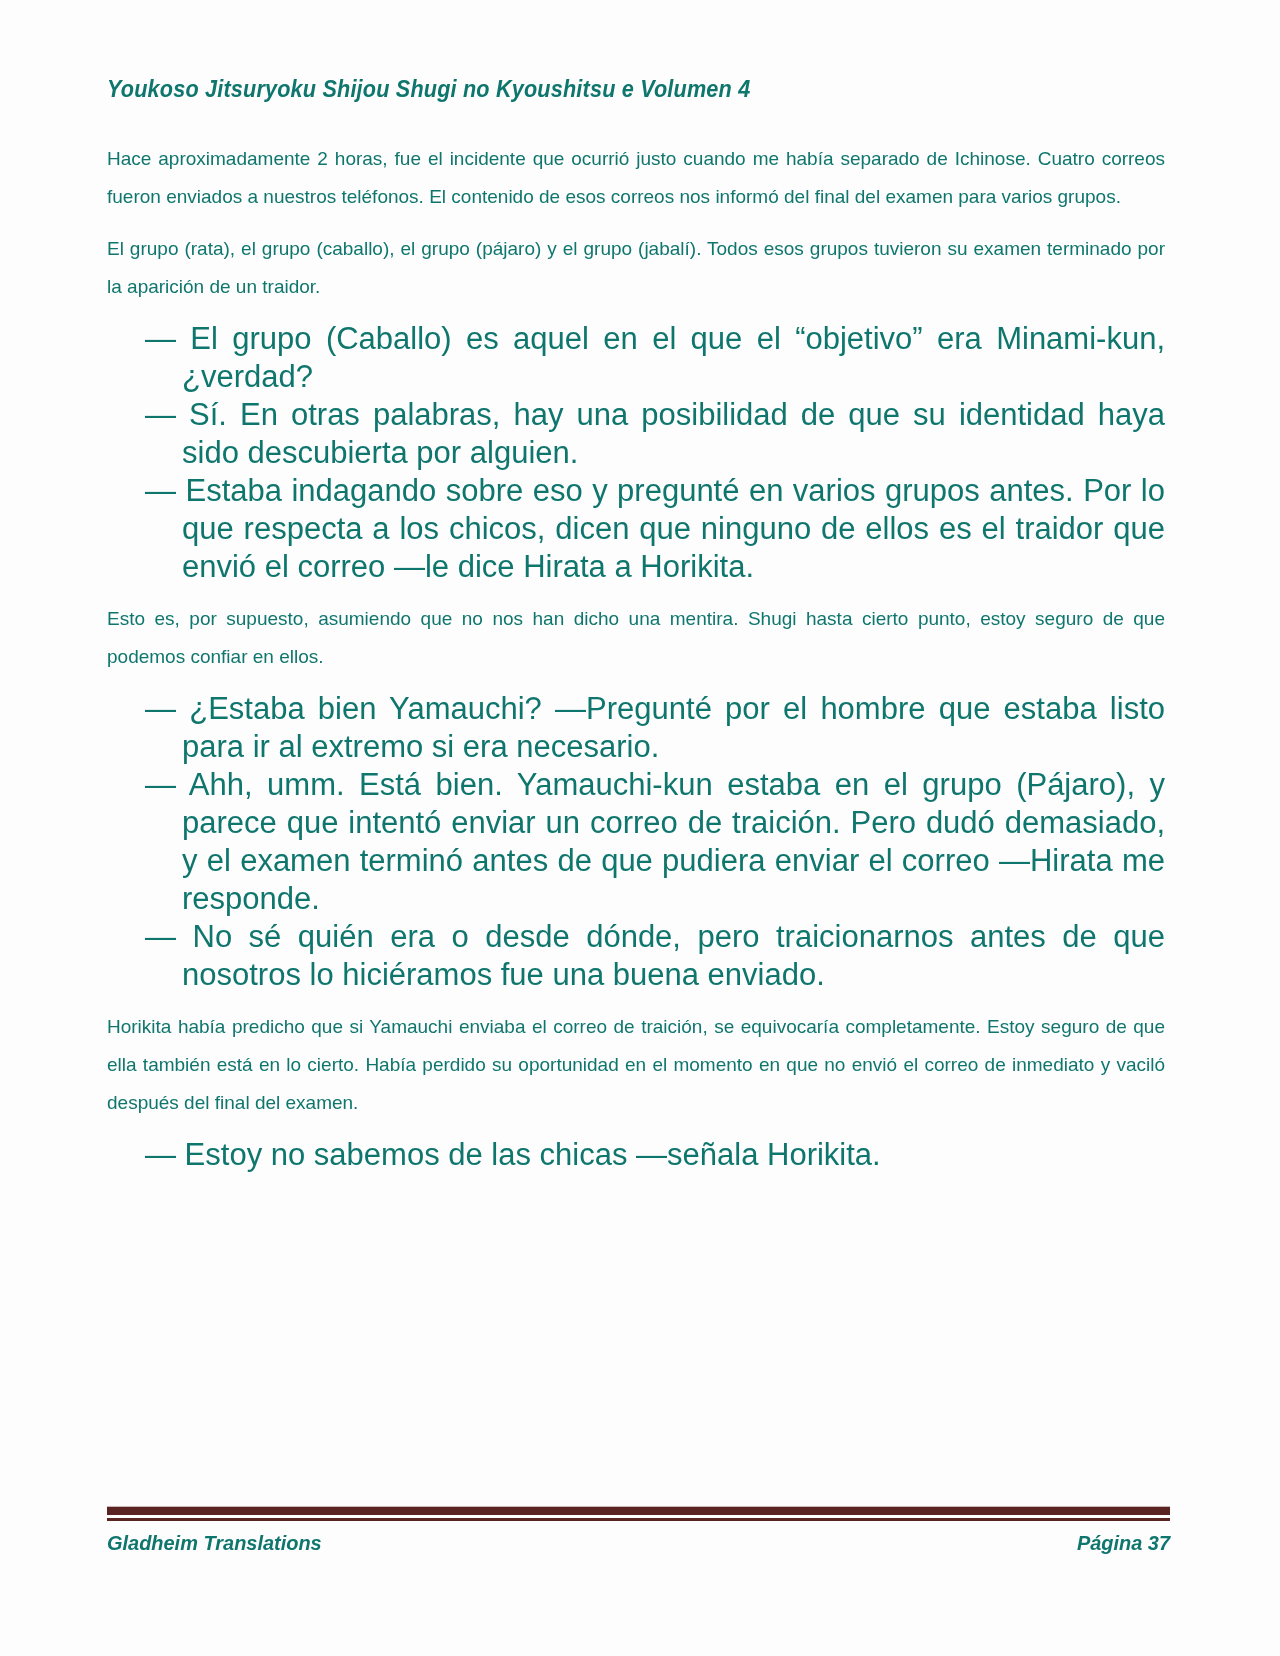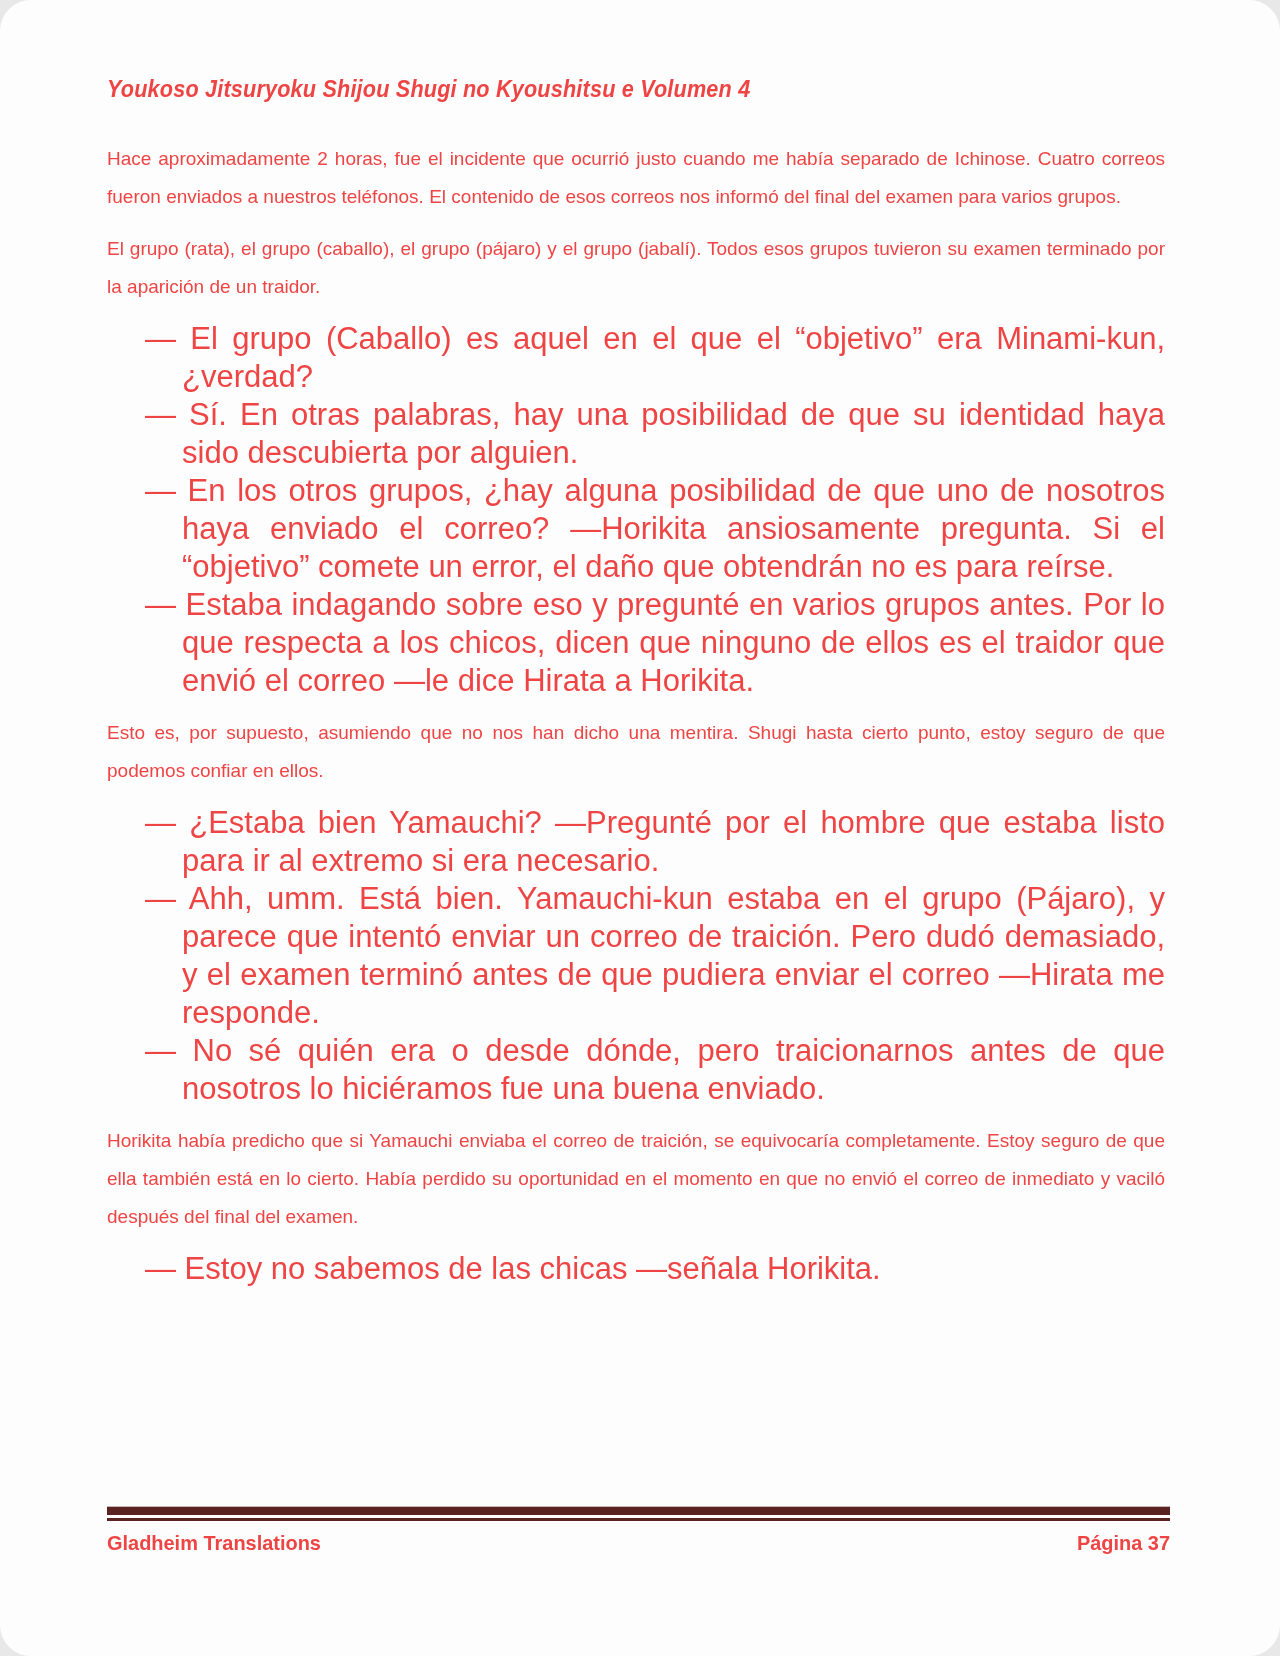--- a/index.html
+++ b/index.html
@@ -62,41 +62,41 @@
     margin-top: 3px;
     background: var(--rule-color, #5a2423);
   }
   .footer-row {
     display: flex;
     justify-content: space-between;
     align-items: baseline;
     margin-top: 10px;
     font-size: 21px;
     font-weight: bold;
+    font-style: italic;
   }
   .footer-row span {
     display: inline-block;
     transform: scaleX(0.95);
   }
   .footer-left { transform-origin: left center; }
   .footer-right { transform-origin: right center; }
 </style>
 </head>
 <body>
 
-<div class="page" style="background: rgb(253, 253, 253); color: #ef4444; border-radius: 31px;">
+<div class="page" style="background: rgb(253, 253, 253); color: #0f766e;">
   <div class="content">
     <span class="running-header">Youkoso Jitsuryoku Shijou Shugi no Kyoushitsu e Volumen 4</span>
     <main id="doc-body">
         <p class="para">Hace aproximadamente 2 horas, fue el incidente que ocurrió justo cuando me había separado de Ichinose. Cuatro correos fueron enviados a nuestros teléfonos. El contenido de esos correos nos informó del final del examen para varios grupos.</p>
         <p class="para">El grupo (rata), el grupo (caballo), el grupo (pájaro) y el grupo (jabalí). Todos esos grupos tuvieron su examen terminado por la aparición de un traidor.</p>
         <div class="dialogue-group">
           <p class="dialogue">— El grupo (Caballo) es aquel en el que el “objetivo” era Minami-kun, ¿verdad?</p>
           <p class="dialogue">— Sí. En otras palabras, hay una posibilidad de que su identidad haya sido descubierta por alguien.</p>
-          <p class="dialogue">— En los otros grupos, ¿hay alguna posibilidad de que uno de nosotros haya enviado el correo? —Horikita ansiosamente pregunta. Si el “objetivo” comete un error, el daño que obtendrán no es para reírse.</p>
           <p class="dialogue">— Estaba indagando sobre eso y pregunté en varios grupos antes. Por lo que respecta a los chicos, dicen que ninguno de ellos es el traidor que envió el correo —le dice Hirata a Horikita.</p>
         </div>
         <p class="para">Esto es, por supuesto, asumiendo que no nos han dicho una mentira. Shugi hasta cierto punto, estoy seguro de que podemos confiar en ellos.</p>
         <div class="dialogue-group">
           <p class="dialogue">— ¿Estaba bien Yamauchi? —Pregunté por el hombre que estaba listo para ir al extremo si era necesario.</p>
           <p class="dialogue">— Ahh, umm. Está bien. Yamauchi-kun estaba en el grupo (Pájaro), y parece que intentó enviar un correo de traición. Pero dudó demasiado, y el examen terminó antes de que pudiera enviar el correo —Hirata me responde.</p>
           <p class="dialogue">— No sé quién era o desde dónde, pero traicionarnos antes de que nosotros lo hiciéramos fue una buena enviado.</p>
         </div>
         <p class="para">Horikita había predicho que si Yamauchi enviaba el correo de traición, se equivocaría completamente. Estoy seguro de que ella también está en lo cierto. Había perdido su oportunidad en el momento en que no envió el correo de inmediato y vaciló después del final del examen.</p>
         <div class="dialogue-group">

